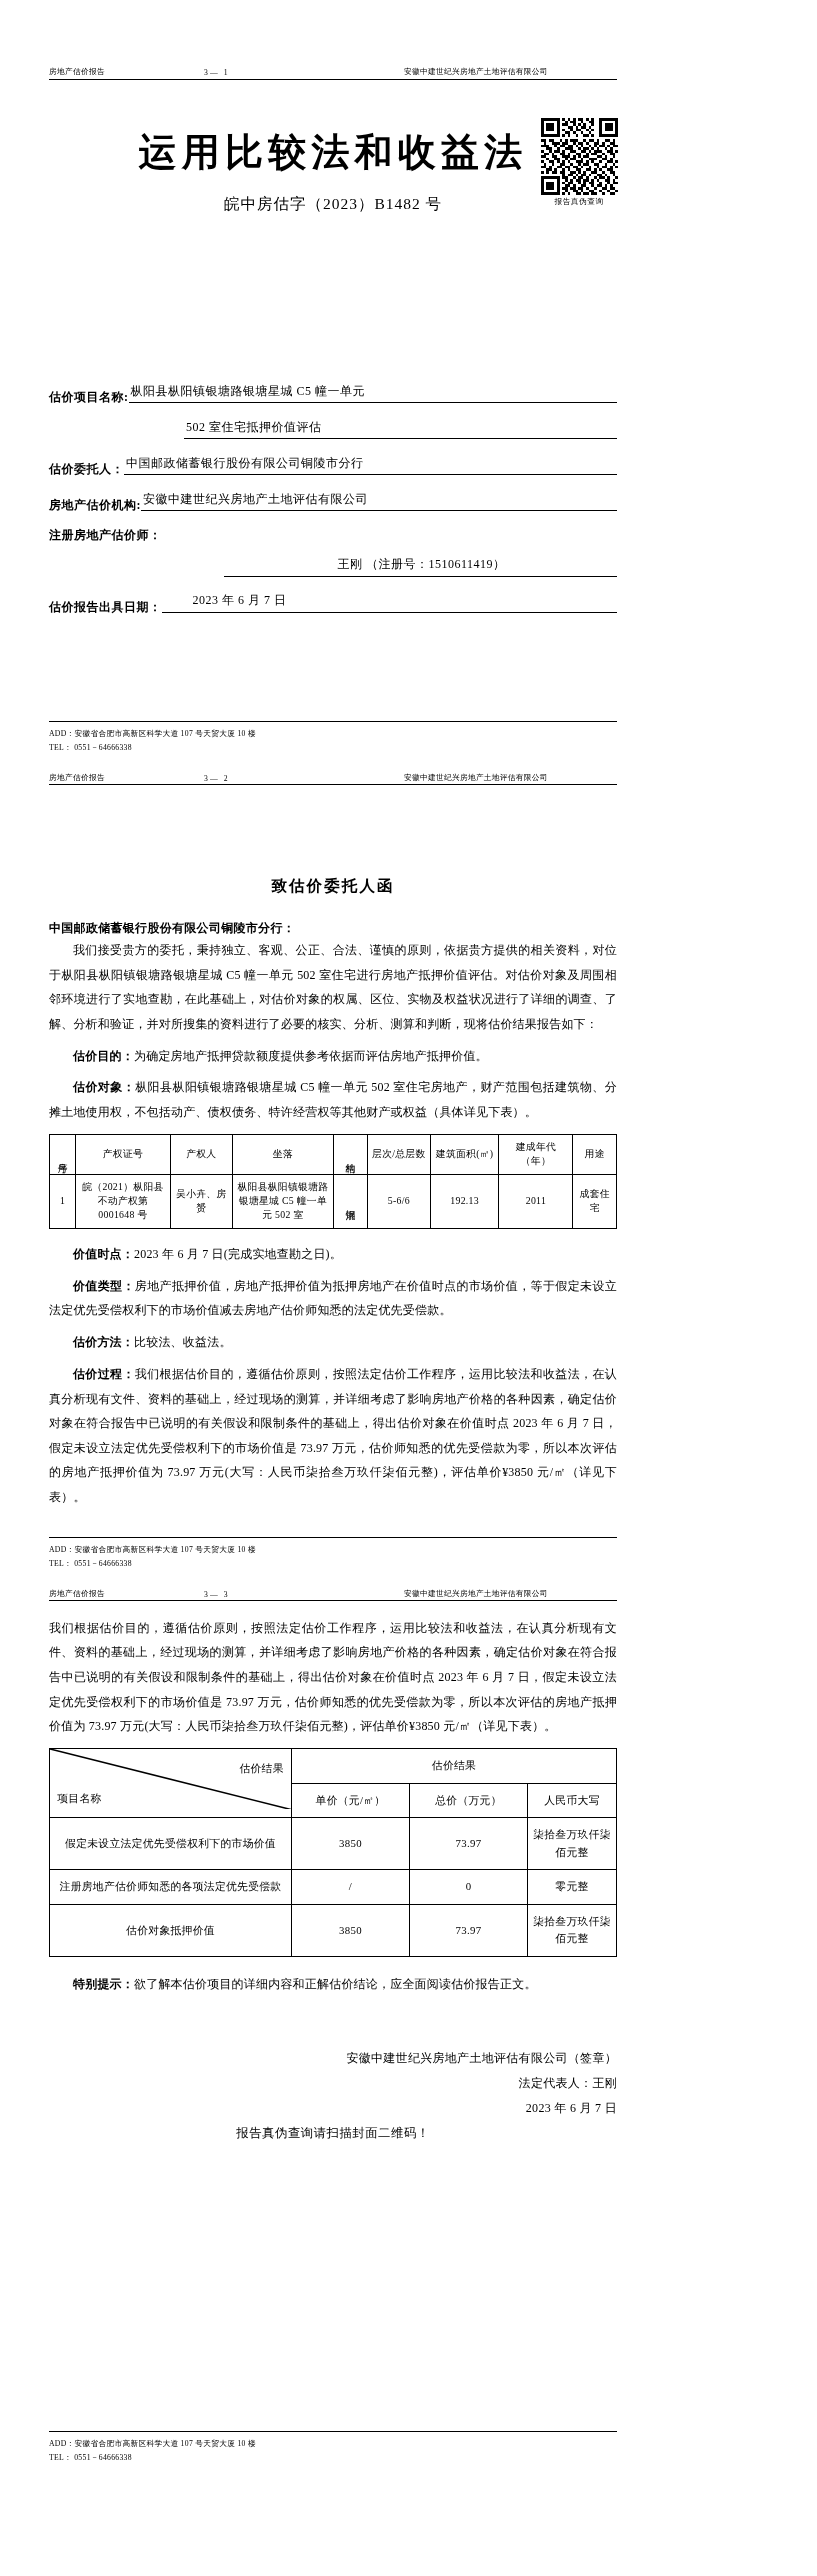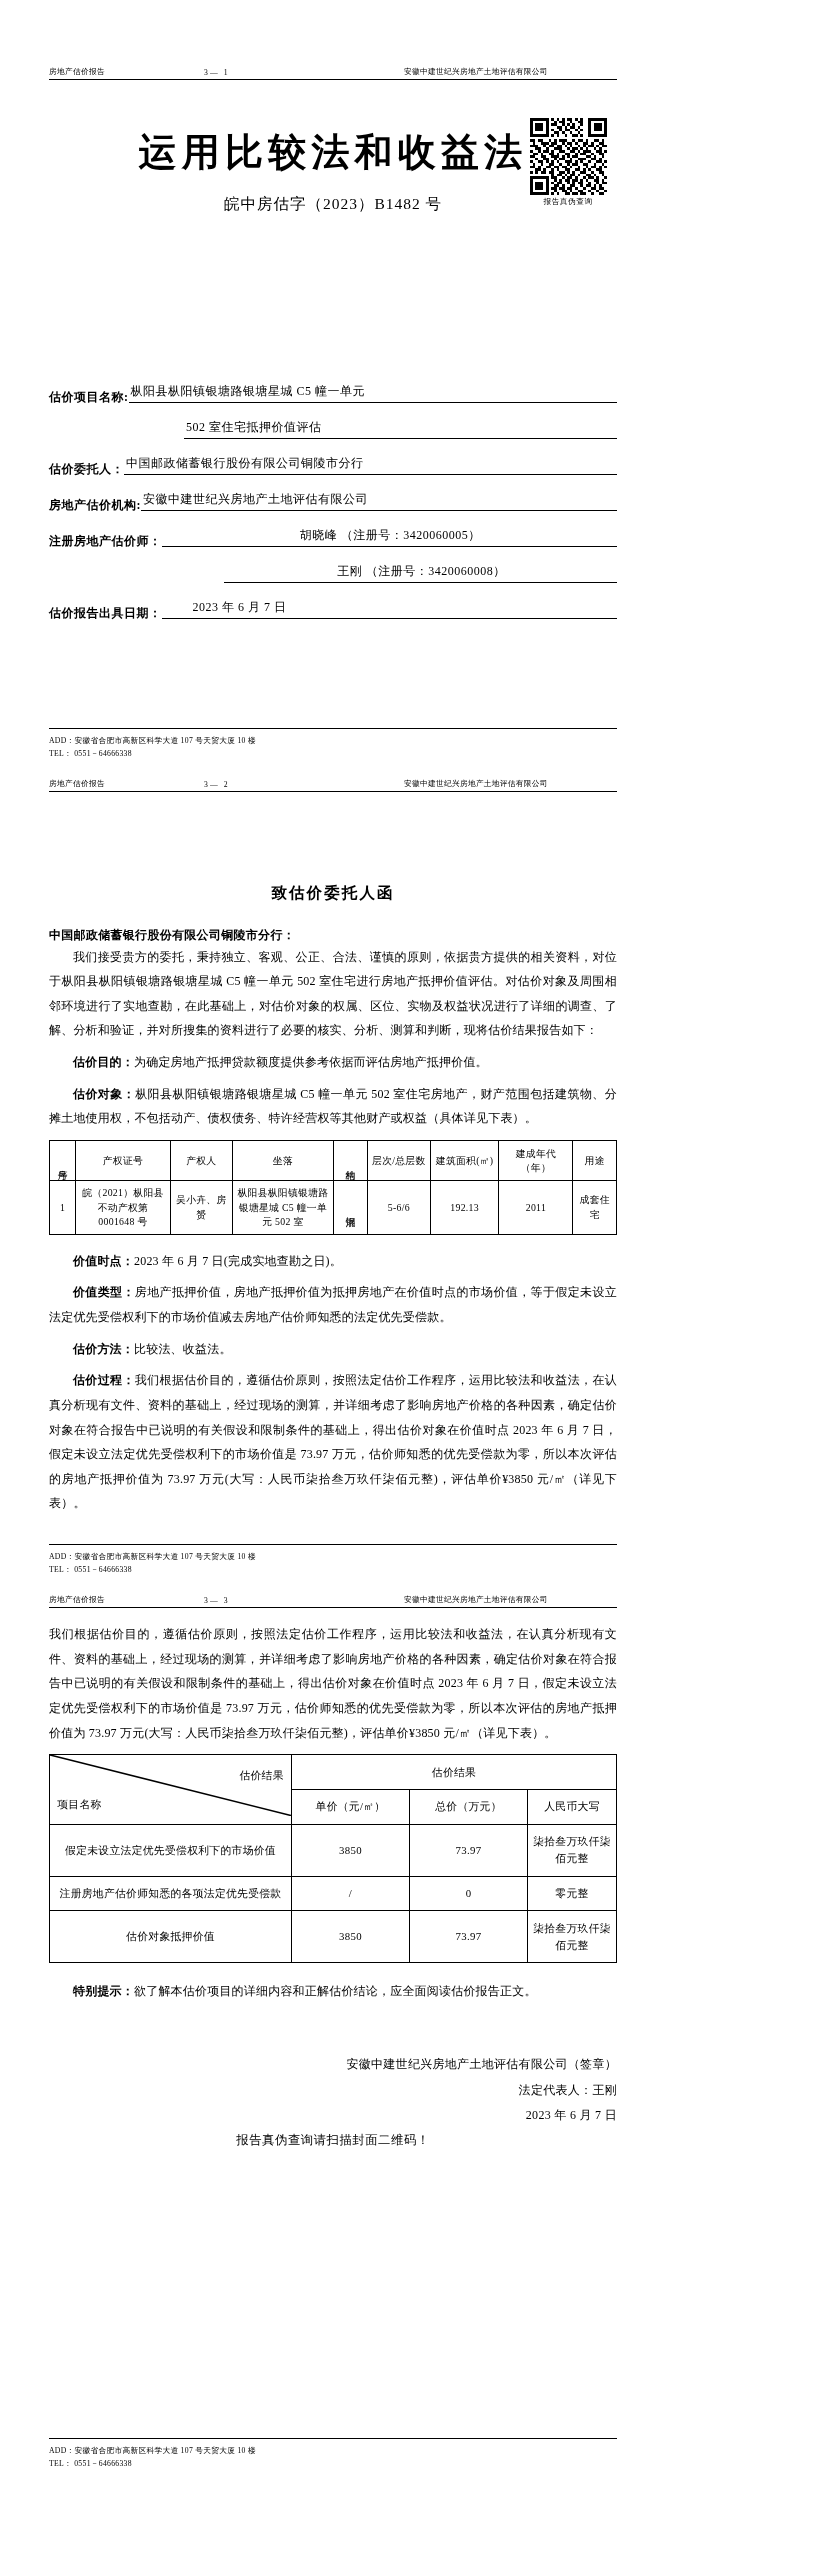--- a/index.html
+++ b/index.html
@@ -27,21 +27,21 @@
   .runhead .rh-left  { width:155px; }
   .runhead .rh-mid   { width:175px; text-align:left; letter-spacing:2.1px; }
   .runhead .rh-right { flex:1; text-align:left; padding-left:25px; }
   .rule-thick { border-bottom:1.5px solid #000; margin-bottom:1px; }
 
   .addrblock { font-size:7.7px; line-height:1.75; letter-spacing:0.3px; padding-top:4.1px; }
 
   
   .qr-wrap {
     position:absolute;
-    right:49px;
+    right:38px;
     top:118px;
     width:98px;
     text-align:center;
   }
   .qr {
     width:77px; height:77px;
     margin:0 auto;
     display:block;
   }
   .qr-caption { font-size:7.7px; margin-top:2.1px; letter-spacing:0.5px; white-space:nowrap; }
@@ -409,25 +409,24 @@
       <span class="infoval">中国邮政储蓄银行股份有限公司铜陵市分行</span>
     </div>
 
     <div class="inforow">
       <span class="infolabel">房地产估价机构:</span>
       <span class="infoval">安徽中建世纪兴房地产土地评估有限公司</span>
     </div>
 
     <div class="inforow">
       <span class="infolabel">注册房地产估价师：</span>
-      <span class="infoval" style="text-align:center">胡晓峰 （注册号：3420060005）</span>
     </div>
 
     <div class="inforow cont2">
-      <span class="infoval" style="text-align:center">王刚 （注册号：3420060008）</span>
+      <span class="infoval" style="text-align:center">王刚 （注册号：1510611419）</span>
     </div>
 
     <div class="inforow">
       <span class="infolabel">估价报告出具日期：</span>
       <span class="infoval" style="text-align:left;padding-left:31px">2023 年 6 月 7 日</span>
     </div>
 
   </div>
 
   <div class="gap-footer"></div>

